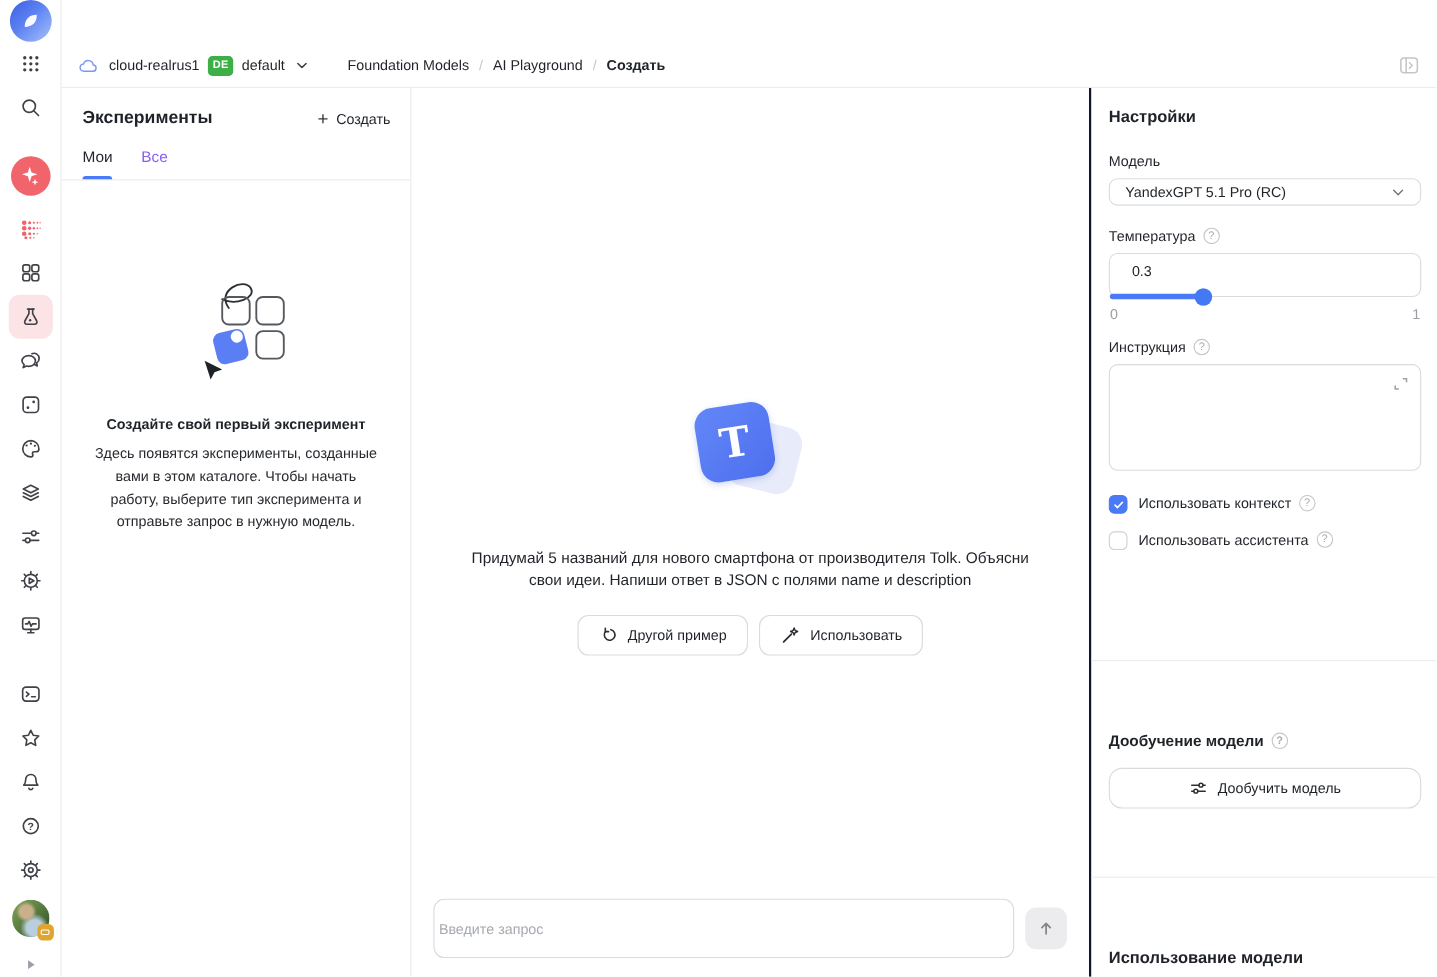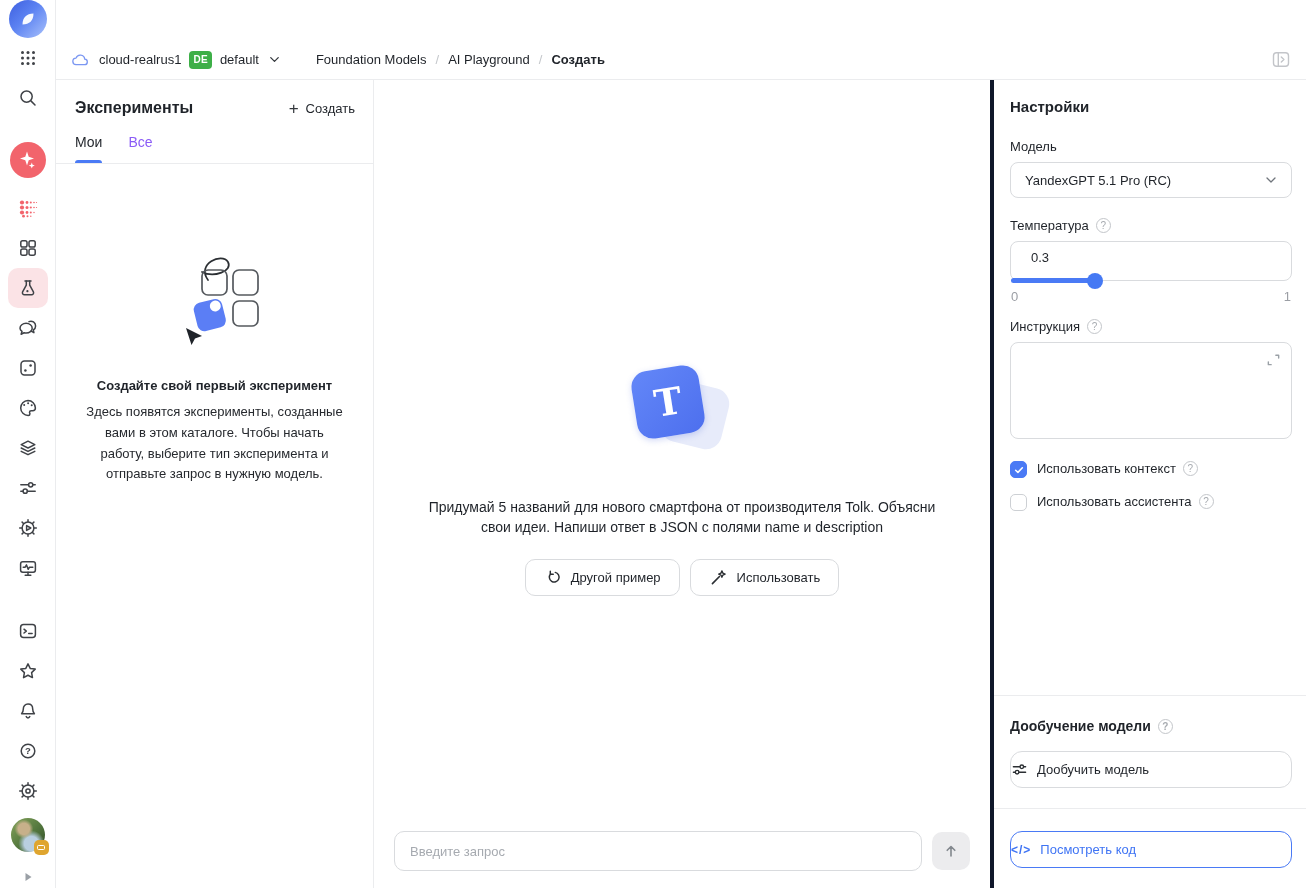--- a/index.html
+++ b/index.html
@@ -53,50 +53,50 @@
   .center { flex:1; min-width:0; display:flex; flex-direction:column; }
   .center-main { flex:1; display:flex; flex-direction:column; align-items:center; padding-top:288px; }
   .tiles { position:relative; width:96px; height:86px; }
   .tile-back { position:absolute; left:30px; top:16px; width:62px; height:62px; border-radius:16px; background:#e7ebfa; transform:rotate(14deg); }
   .tile-front { position:absolute; left:0; top:0; width:68px; height:68px; border-radius:16px; background:linear-gradient(140deg,#6387f8,#4d6fee); transform:rotate(-9deg); display:flex; align-items:center; justify-content:center; box-shadow:0 2px 6px rgba(70,100,220,.25); }
   .tile-letter { font-family:"DejaVu Serif", serif; font-weight:700; font-size:37px; color:#fff; }
   .prompt-text { margin-top:44px; max-width:510px; text-align:center; font-size:14px; line-height:1.42; color:#1f2329; }
   .example-buttons { margin-top:21px; display:flex; gap:10px; }
   .btn { height:37px; display:inline-flex; align-items:center; gap:9px; padding:0 18px; background:#fff; border:1px solid #d9dbde; border-radius:10px; font-family:inherit; font-size:13px; color:#1f2329; cursor:pointer; }
   .input-bar { flex-shrink:0; display:flex; align-items:center; gap:10px; padding:0 20px 17px; }
-  .query-input { flex:1; height:40px; border:1px solid #d9dbde; border-radius:10px; padding:0 15px; font-family:inherit; font-size:13px; color:#1f2329; outline:none; }
+  .query-input { flex:1; height:54px; border:1px solid #d9dbde; border-radius:10px; padding:0 4px; font-family:inherit; font-size:13px; color:#1f2329; outline:none; }
   .query-input::placeholder { color:#a6aab0; }
   .send-btn { width:38px; height:38px; flex-shrink:0; border:none; border-radius:10px; background:#ececee; display:flex; align-items:center; justify-content:center; cursor:pointer; }
 
   
-  .settings { width:316px; flex-shrink:0; border-left:4px solid #0f172a; display:flex; flex-direction:column; }
+  .settings { width:316px; flex-shrink:0; border-left:2px solid #0f172a; display:flex; flex-direction:column;gap:42px; }
   .settings-inner { padding:18px 14px 0 16px; }
   .settings-title { font-size:15px; font-weight:700; margin-bottom:24px; }
   .field-label { display:flex; align-items:center; gap:7px; margin-bottom:8px; font-size:13px; }
   .q-icon { width:15px; height:15px; border:1px solid #c3c6ca; border-radius:50%; color:#a7abb0; font-size:10px; line-height:13px; text-align:center; flex-shrink:0; cursor:pointer; }
-  .select { height:36px; border:1px solid #d9dbde; border-radius:8px; display:flex; align-items:center; justify-content:space-between; padding:0 12px 0 14px; margin-bottom:20px; cursor:pointer; }
+  .select { height:25px; border:1px solid #d9dbde; border-radius:8px; display:flex; align-items:center; justify-content:space-between; padding:0 12px 0 14px; margin-bottom:20px; cursor:pointer; }
   .temp-box { position:relative; height:40px; border:1px solid #d9dbde; border-radius:8px;text-align:right; }
   .temp-value { position:absolute; left:20px; top:8px; }
   .temp-fill { position:absolute; left:0; bottom:-3px; height:5px; border-radius:3px; background:#4a7af5; }
   .temp-thumb { position:absolute; bottom:-9px; width:16px; height:16px; margin-left:-8px; border-radius:50%; background:#4579f4; cursor:pointer; }
   .temp-minmax { display:flex; justify-content:space-between; color:#9b9fa5; color:#9b9ea4; margin:8px 1px 15px; }
   .instruction-box { position:relative; height:97px; border:1px solid #d9dbde; border-radius:8px; margin-bottom:22px; cursor:text; }
   .expand-icon { position:absolute; top:9px; right:10px; cursor:pointer; }
   .check-row { display:flex; align-items:flex-start; gap:10px; margin-bottom:16px; }
   .checkbox { width:17px; height:17px; border-radius:5px; border:1px solid #cdd0d4; background:#fff; display:flex; align-items:center; justify-content:center; cursor:pointer; flex-shrink:0; }
   .checkbox.checked { background:#4a7af5; border-color:#4a7af5; }
   .checkbox svg { display:none; }
   .checkbox.checked svg { display:block; }
   .check-label { display:flex; align-items:center; gap:7px; }
   .settings-spacer { flex:1; }
   .divider { height:1px; background:#ebecee; flex-shrink:0; }
   .section { padding:22px 14px 20px 16px; }
   .section-title { display:flex; align-items:center; gap:7px; font-size:14px; font-weight:700; margin-bottom:17px; }
   .section-title.lg { font-size:15px; }
-  .full-btn { width:100%; height:37px; background:#fff; border:1px solid #d9dbde; border-radius:12px; display:flex; align-items:center; gap:9px; font-family:inherit; font-size:13px; color:#1f2329; cursor:pointer; }
+  .full-btn { width:100%; height:37px; background:#fff; border:1px solid #d9dbde; border-radius:12px; display:flex; align-items:center; justify-content:center; gap:9px; font-family:inherit; font-size:13px; color:#1f2329; cursor:pointer; }
   .full-btn.blue { border-color:#4a7af5; color:#3f74f4; }
   .code-glyph { font-weight:700; font-size:12px; letter-spacing:1px; }
 </style>
 </head>
 <body>
 
 <div class="app">
 
   <nav class="rail">
     <div class="logo-wrap">
@@ -455,20 +455,23 @@
               <line x1="2.8" y1="13.2" x2="4.9" y2="13.2" stroke="#2b2f33" stroke-width="1.6" stroke-linecap="round"></line>
                 <circle cx="7.2" cy="13.2" r="2.1" fill="none" stroke="#2b2f33" stroke-width="1.6"></circle>
                 <line x1="9.4" y1="13.2" x2="17.2" y2="13.2" stroke="#2b2f33" stroke-width="1.6" stroke-linecap="round"></line>
             </svg>
             <span>Дообучить модель</span>
           </button>
         </div>
 
         <div class="divider"></div>
         <div class="section">
+          <div class="section-title lg">
+            <span>Использование модели</span>
+          </div>
           <button class="full-btn blue">
             <span class="code-glyph">&lt;/&gt;</span>
             <span>Посмотреть код</span>
           </button>
         </div>
       </aside>
     </div>
   </div>
 </div>
 

